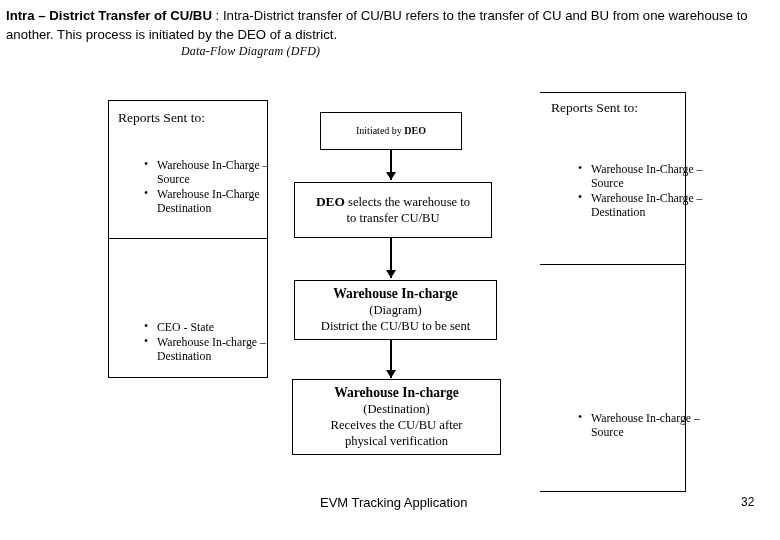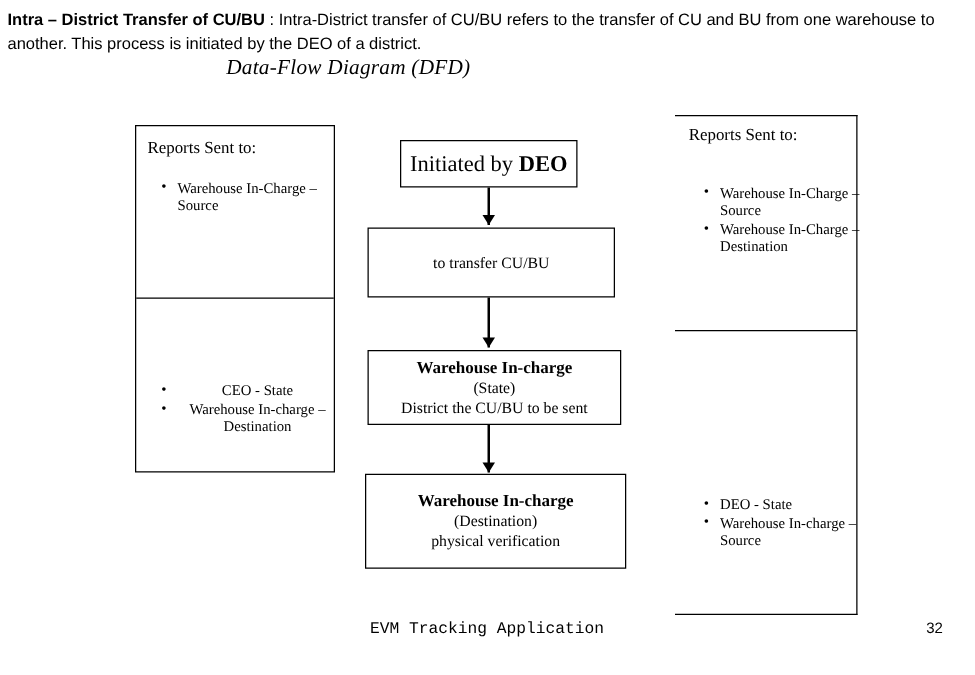--- a/index.html
+++ b/index.html
@@ -30,21 +30,21 @@
   #header-text .lead {
     font-weight: bold;
   }
 
   #dfd-subtitle {
     position: absolute;
     left: 181px;
     top: 44px;
     font-family: "Liberation Serif", serif;
     font-style: italic;
-    font-size: 17px;
+    font-size: 12px;
     letter-spacing: 0.2px;
     color: #000;
   }
 
   
   .flow-box {
     position: absolute;
     box-sizing: border-box;
     border: 1.4px solid #000;
     background: #fff;
@@ -99,21 +99,21 @@
     background: #000;
   }
   .panel-heading {
     position: absolute;
     font-family: "Liberation Serif", serif;
     font-size: 13.5px;
     white-space: nowrap;
   }
   .bullet-list {
     position: absolute;
-    margin: 0;
+    margin: 15px;
     padding: 0 0 0 16px;
     list-style: none;
   }
   .bullet-list li {
     position: relative;
     font-family: "Liberation Serif", serif;
     font-size: 11.8px;
     line-height: 14px;
     margin: 0 0 1px 0;
     padding-left: 2px;
@@ -122,25 +122,24 @@
     content: "\2022";
     position: absolute;
     left: -11px;
     top: -1px;
     font-size: 12px;
   }
 
   
   #footer-title {
     position: absolute;
-    left: 296px;
+    left: 320px;
     top: 495px;
     font-size: 13px;
     white-space: nowrap;
-    font-family: Liberation Mono, monospace;
   }
   #footer-page {
     position: absolute;
     left: 741px;
     top: 495px;
     font-size: 12px;
   }
 </style>
 </head>
 <body>
@@ -152,66 +151,68 @@
 <div id="dfd-subtitle">Data-Flow Diagram (DFD)</div>
 
 <div id="left-panel" class="panel" style="left:108px; top:100px; width:160px; height:278px;">
   <div class="panel-divider" style="left:0; top:137px; width:100%;"></div>
 </div>
 
 <div class="panel-heading" style="left:118px; top:110px;">Reports Sent to:</div>
 
 <ul class="bullet-list" style="left:124px; top:143px; width:130px;">
   <li>Warehouse In-Charge – Source</li>
-</ul>
-
-<ul class="bullet-list" style="left:124px; top:305px; width:130px;text-align:center;">
+  <li>Warehouse In-Charge Destination</li>
+</ul>
+
+<ul class="bullet-list" style="left:124px; top:305px; width:130px;">
   <li>CEO - State</li>
   <li>Warehouse In-charge – Destination</li>
 </ul>
 
 <div id="right-panel" class="panel" style="left:540px; top:92px; width:146px; height:400px;">
   <div class="panel-divider" style="left:0; top:171px; width:100%;"></div>
 </div>
 
 <div class="panel-heading" style="left:551px; top:100px;">Reports Sent to:</div>
 
 <ul class="bullet-list" style="left:558px; top:147px; width:124px;">
   <li>Warehouse In-Charge – Source</li>
   <li>Warehouse In-Charge – Destination</li>
 </ul>
 
 <ul class="bullet-list" style="left:558px; top:396px; width:124px;">
-  <li>DEO - State</li>
   <li>Warehouse In-charge – Source</li>
 </ul>
 
-<div class="flow-box" style="left:320px; top:112px; width:142px; height:38px; font-size:18px;">
+<div class="flow-box" style="left:320px; top:112px; width:142px; height:38px; font-size:10px;">
   <span class="line"><span>Initiated by </span><span class="strong">DEO</span></span>
 </div>
 
 <div class="connector" style="left:390px; top:150px; height:30px;"></div>
 <div class="arrow-head" style="left:386px; top:172px;"></div>
 
 <div class="flow-box" style="left:294px; top:182px; width:198px; height:56px; font-size:12.6px;">
+  <span class="line"><span class="strong" style="font-size:13.4px;">DEO</span> selects the warehouse to</span>
   <span class="line">to transfer CU/BU</span>
 </div>
 
 <div class="connector" style="left:390px; top:238px; height:40px;"></div>
 <div class="arrow-head" style="left:386px; top:270px;"></div>
 
 <div class="flow-box" style="left:294px; top:280px; width:203px; height:60px; font-size:12.6px;">
   <span class="line strong" style="font-size:13.6px;">Warehouse In-charge</span>
-  <span class="line">(State)</span>
+  <span class="line">(Diagram)</span>
   <span class="line">District the CU/BU to be sent</span>
 </div>
 
 <div class="connector" style="left:390px; top:340px; height:38px;"></div>
 <div class="arrow-head" style="left:386px; top:370px;"></div>
 
 <div class="flow-box" style="left:292px; top:379px; width:209px; height:76px; font-size:12.6px;">
   <span class="line strong" style="font-size:13.6px;">Warehouse In-charge</span>
   <span class="line">(Destination)</span>
+  <span class="line">Receives the CU/BU after</span>
   <span class="line">physical verification</span>
 </div>
 
 <div id="footer-title">EVM Tracking Application</div>
 <div id="footer-page">32</div>
 
 </body></html>

